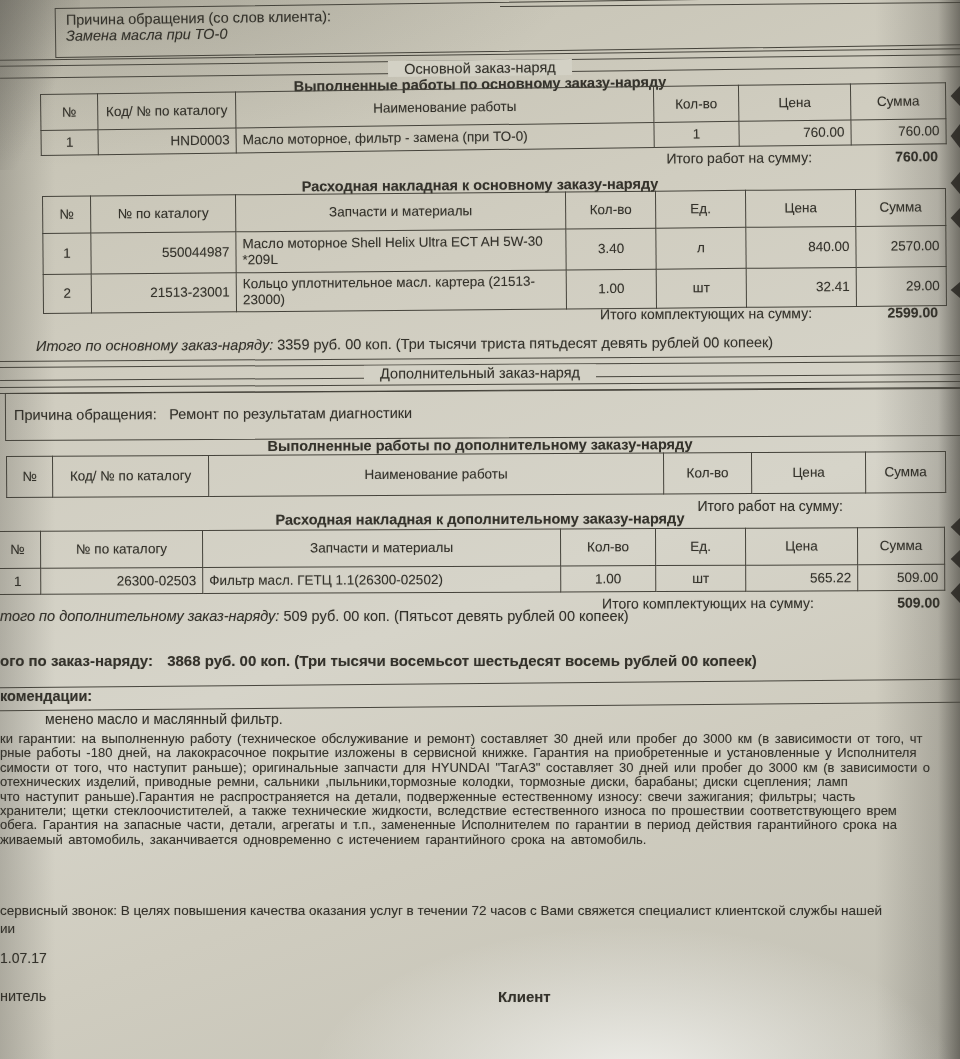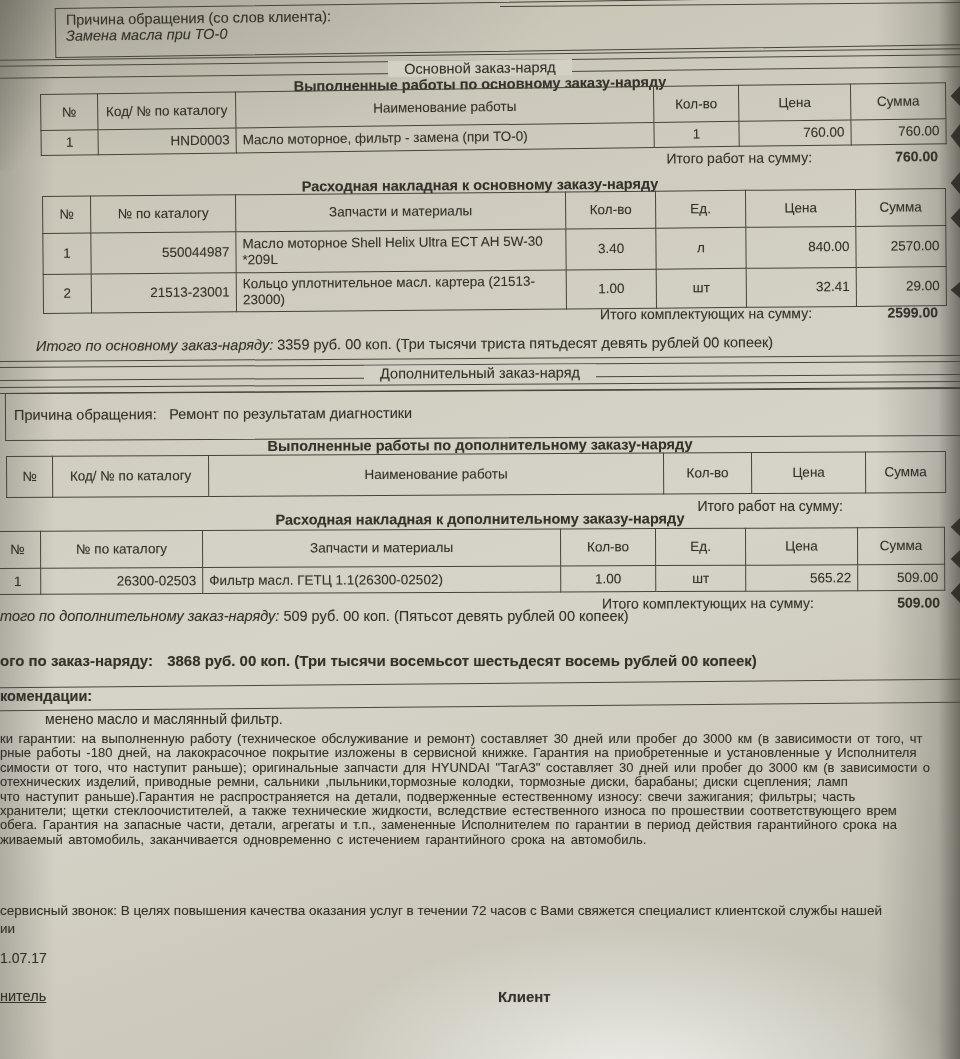--- a/index.html
+++ b/index.html
@@ -246,17 +246,17 @@
     <div>что наступит раньше).Гарантия не распространяется на детали, подверженные естественному износу: свечи зажигания; фильтры; часть</div>
     <div>хранители; щетки стеклоочистителей, а также технические жидкости,  вследствие естественного износа по прошествии соответствующего врем</div>
     <div>обега. Гарантия на запасные части, детали, агрегаты и т.п., замененные Исполнителем по гарантии в период действия гарантийного срока на</div>
     <div>живаемый автомобиль, заканчивается одновременно с истечением гарантийного срока на автомобиль.</div>
   </div>
 
   <div class="line" style="top:903px;left:0;font-size:13.5px;">сервисный звонок: В целях повышения качества оказания услуг в течении 72 часов с Вами свяжется специалист клиентской службы нашей</div>
   <div class="line" style="top:921px;left:0;font-size:13.5px;">ии</div>
 
   <div class="line" style="top:950px;left:0;font-size:14px;">1.07.17</div>
-  <div class="line" style="top:988px;left:0;font-size:14.5px;text-decoration:underline;">нитель</div>
+  <div class="line" style="top:988px;left:0;font-size:14.5px;">нитель</div>
   <div class="line b" style="top:988px;left:498px;font-size:15px;text-align:center;">Клиент</div>
 
   <div class="abs" style="top:0;left:0;width:80px;height:170px;background:linear-gradient(115deg,rgba(88,86,80,0.45),rgba(88,86,80,0) 60%);"></div>
 </div>
 
 </body></html>

